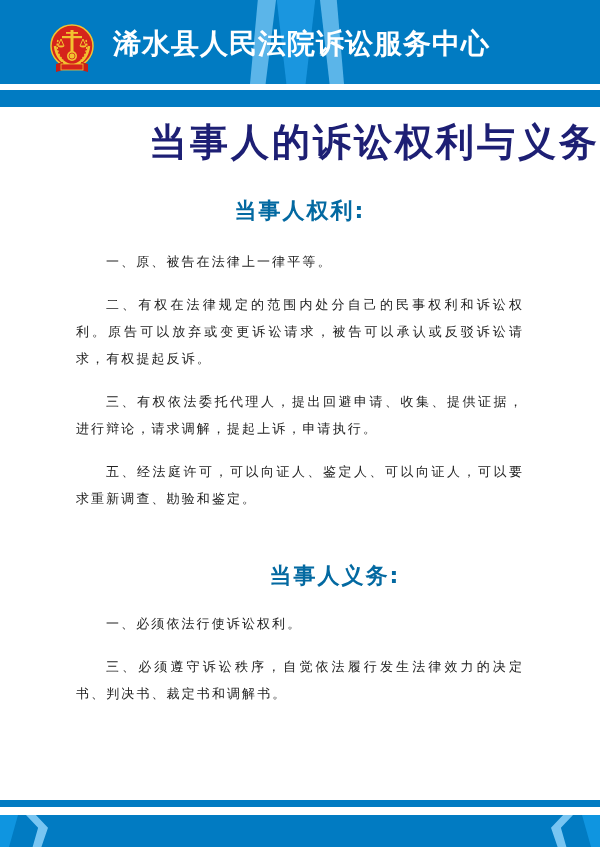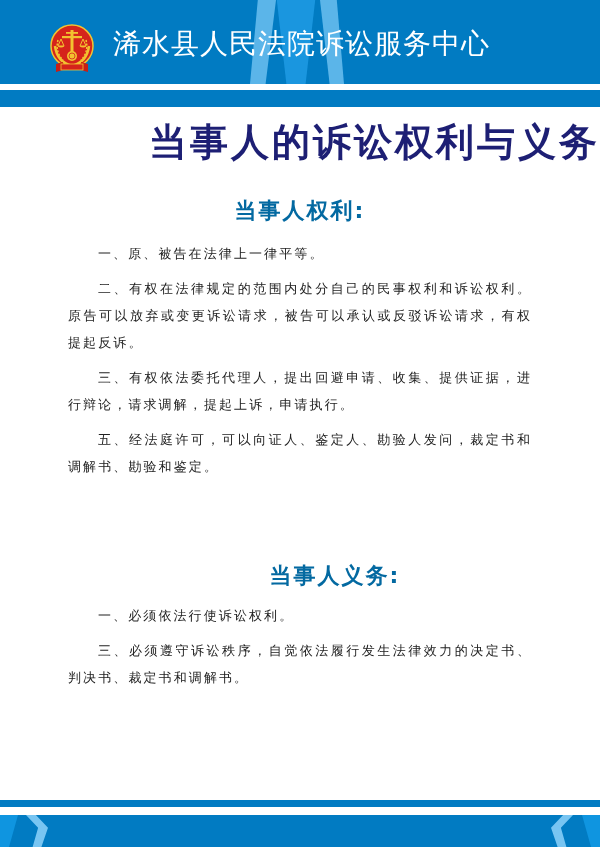--- a/index.html
+++ b/index.html
@@ -52,21 +52,21 @@
     left: 49px;
     top: 24px;
     width: 46px;
     height: 50px;
   }
   .header-title {
     position: absolute;
     left: 113px;
     top: 26px;
     font-size: 28px;
-    font-weight: normal;
+    font-weight: bold;
     color: #ffffff;
     letter-spacing: 1px;
     white-space: nowrap;
     line-height: 36px;
   }
   .header-stripe-white {
     position: absolute;
     left: 0; top: 84px;
     width: 600px; height: 6px;
     background: #ffffff;
@@ -102,21 +102,21 @@
   .rights-heading { top: 196px; }
   .duties-heading { top: 561px; margin-left: 35px; }
   .para-block {
     position: absolute;
     left: 60px;
     width: 480px;
   }
   .rights-block { top: 232px; }
   .duties-block { top: 594px; }
   .para {
-    margin: 8px;
+    margin: 16px;
     font-size: 13px;
     line-height: 27px;
     color: #222222;
     text-indent: 30px;
     letter-spacing: 2.1px;
     text-align: justify;
   }
   .footer-stripe {
     position: absolute;
     left: 0; top: 800px;
@@ -173,21 +173,21 @@
 <div class="header-band2"></div>
 
 <div class="page-title">当事人的诉讼权利与义务</div>
 
 <div class="section-heading rights-heading">当事人权利:</div>
 
 <div class="para-block rights-block">
   <p class="para">一、原、被告在法律上一律平等。</p>
   <p class="para">二、有权在法律规定的范围内处分自己的民事权利和诉讼权利。原告可以放弃或变更诉讼请求，被告可以承认或反驳诉讼请求，有权提起反诉。</p>
   <p class="para">三、有权依法委托代理人，提出回避申请、收集、提供证据，进行辩论，请求调解，提起上诉，申请执行。</p>
-  <p class="para">五、经法庭许可，可以向证人、鉴定人、勘验人发问，裁定书和调解书、勘验和鉴定。</p>
+  <p class="para">五、经法庭许可，可以向证人、鉴定人、可以向证人，可以要求重新调查、勘验和鉴定。</p>
 </div>
 
 <div class="section-heading duties-heading">当事人义务:</div>
 
 <div class="para-block duties-block">
   <p class="para">一、必须依法行使诉讼权利。</p>
   <p class="para">三、必须遵守诉讼秩序，自觉依法履行发生法律效力的决定书、判决书、裁定书和调解书。</p>
 </div>
 
 <div class="footer-stripe"></div>

